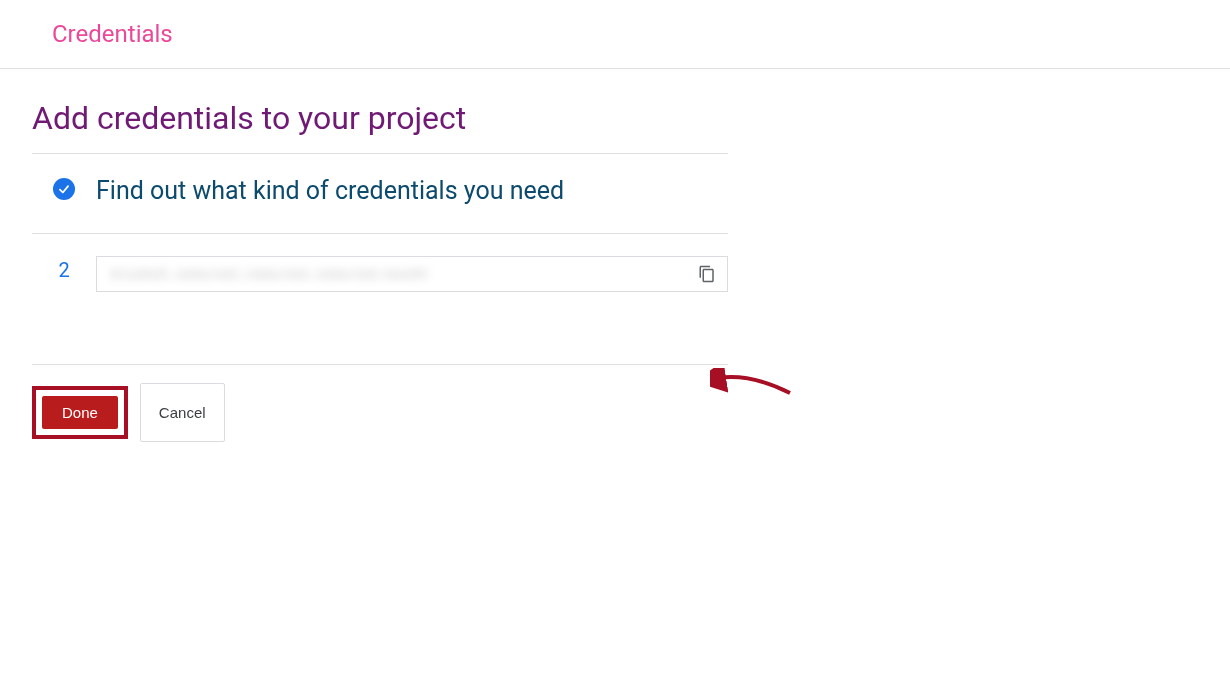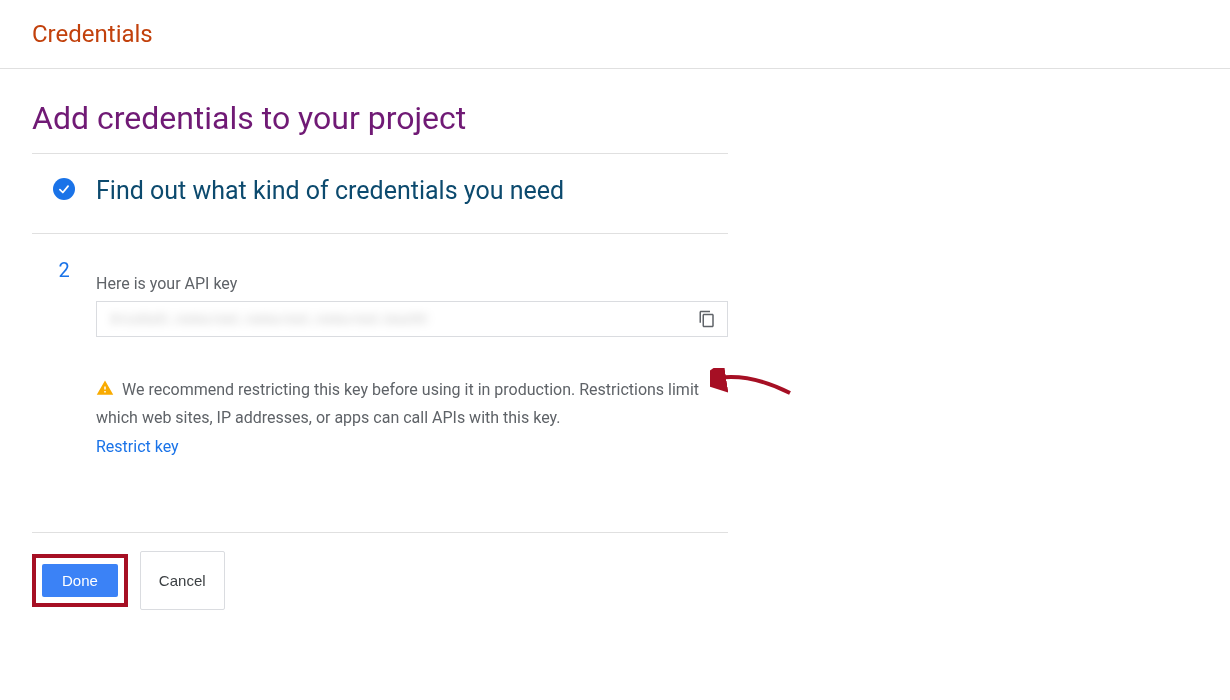--- a/index.html
+++ b/index.html
@@ -14,21 +14,22 @@
       height: 700px;
       overflow: hidden;
     }
     .header {
       padding: 20px 32px;
       border-bottom: 1px solid #e0e0e0;
     }
     .header-title {
       font-size: 24px;
       font-weight: 400;
-      color: #c2410c;
+      color: #ec4899;
+      margin-left: 20px;
     }
     .content {
       padding: 30px 32px;
       max-width: 760px;
     }
     .main-title {
       font-size: 32px;
       font-weight: 400;
       color: #701a75;
       margin-bottom: 16px;
@@ -150,21 +151,21 @@
       display: flex;
       gap: 12px;
       align-items: center;
     }
     .done-wrap {
       border: 4px solid #a60f24;
       padding: 6px;
       display: inline-flex;
     }
     .btn-done {
-      background: #3b82f6;
+      background: #b91c1c;
       color: #fff;
       border: none;
       font-size: 15px;
       padding: 8px 20px;
       cursor: pointer;
       border-radius: 2px;
     }
     .btn-cancel {
       background: #fff;
       color: #3c4043;
@@ -205,39 +206,29 @@
     </div>
   </div>
 
   <hr class="divider">
 
   <div class="step">
     <div class="step-indicator">
       <span class="step-number">2</span>
     </div>
     <div class="step-body">
-      <div class="api-key-label">Here is your API key</div>
       <div class="api-key-box">
         <div class="api-key-value">AIzaSyD_redacted_redacted_redacted_key00</div>
         <div class="copy-btn">
           <svg viewBox="0 0 24 24" fill="currentColor">
             <path d="M16 1H4c-1.1 0-2 .9-2 2v14h2V3h12V1zm3 4H8c-1.1 0-2 .9-2 2v14c0 1.1.9 2 2 2h11c1.1 0 2-.9 2-2V7c0-1.1-.9-2-2-2zm0 16H8V7h11v14z"></path>
           </svg>
         </div>
       </div>
 
-      <div class="warning-block">
-        <span class="warning-icon">
-          <svg viewBox="0 0 24 24" fill="#f9ab00">
-            <path d="M1 21h22L12 2 1 21zm12-3h-2v-2h2v2zm0-4h-2v-4h2v4z"></path>
-          </svg>
-        </span><span>We recommend restricting this key before using it in production. Restrictions limit which web sites, IP addresses, or apps can call APIs with this key.</span>
-        <br>
-        <a class="restrict-link">Restrict key</a>
-      </div>
     </div>
   </div>
 
   <div class="footer">
     <span class="done-wrap">
       <button class="btn-done">Done</button>
     </span>
     <button class="btn-cancel">Cancel</button>
   </div>
 </div>

